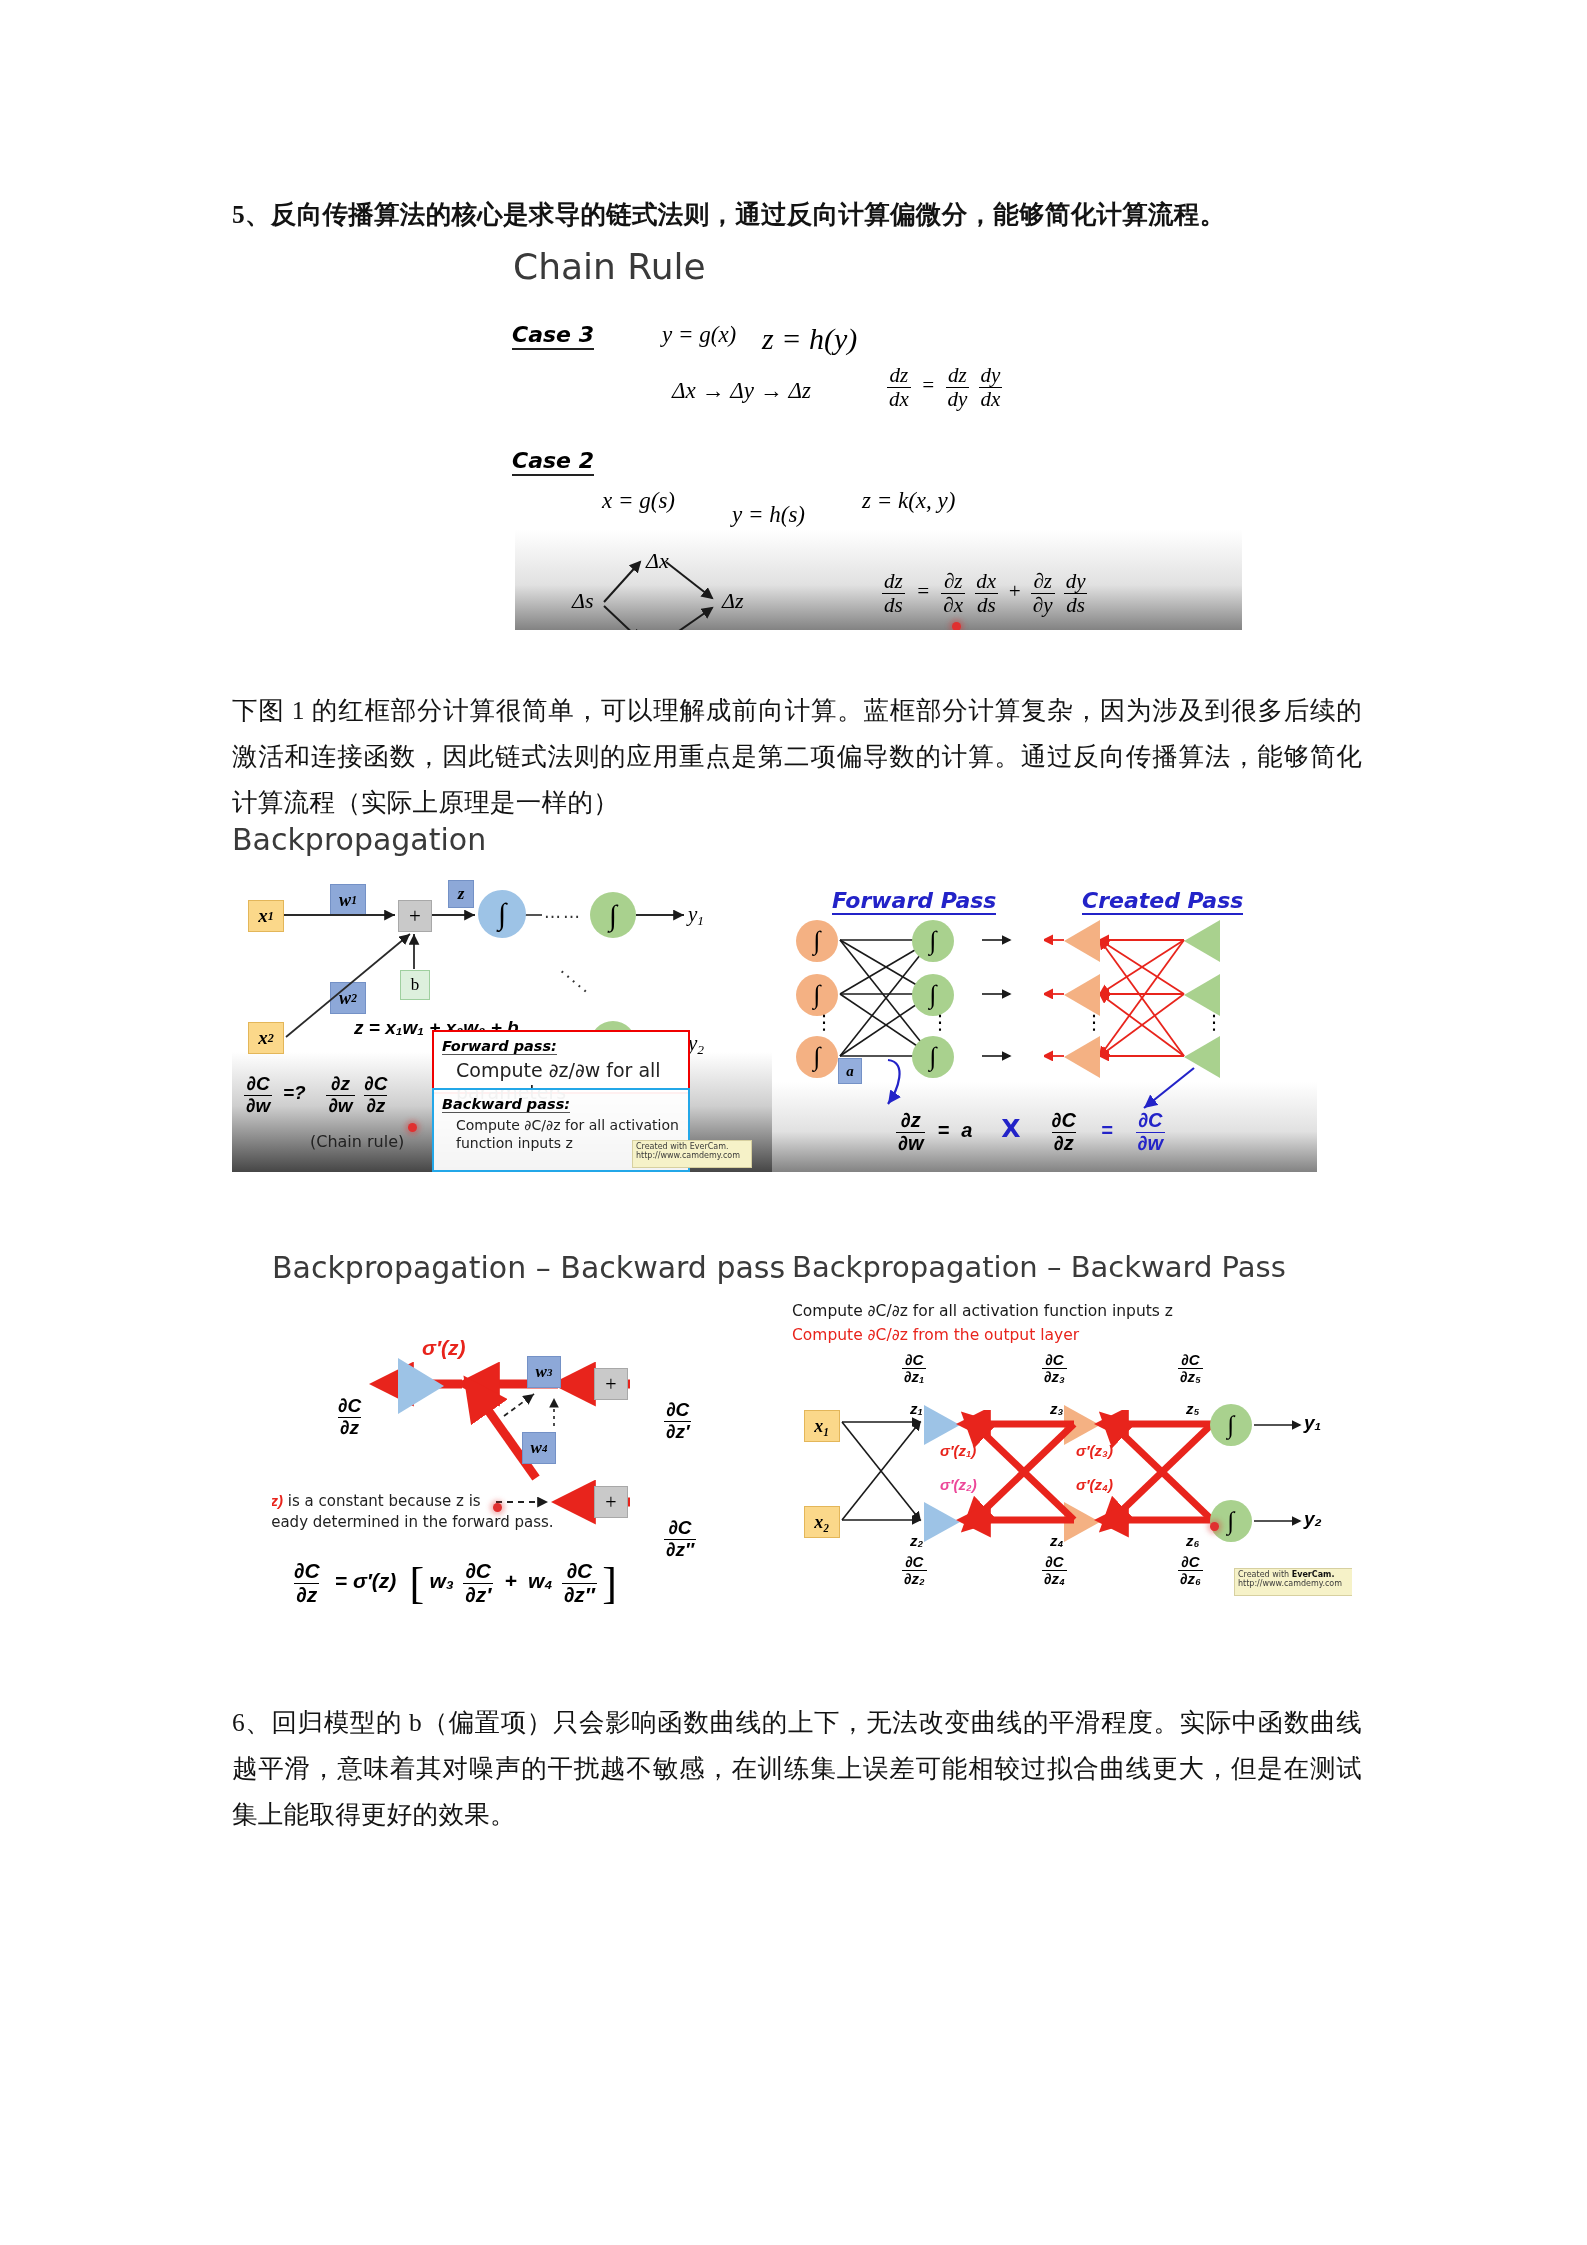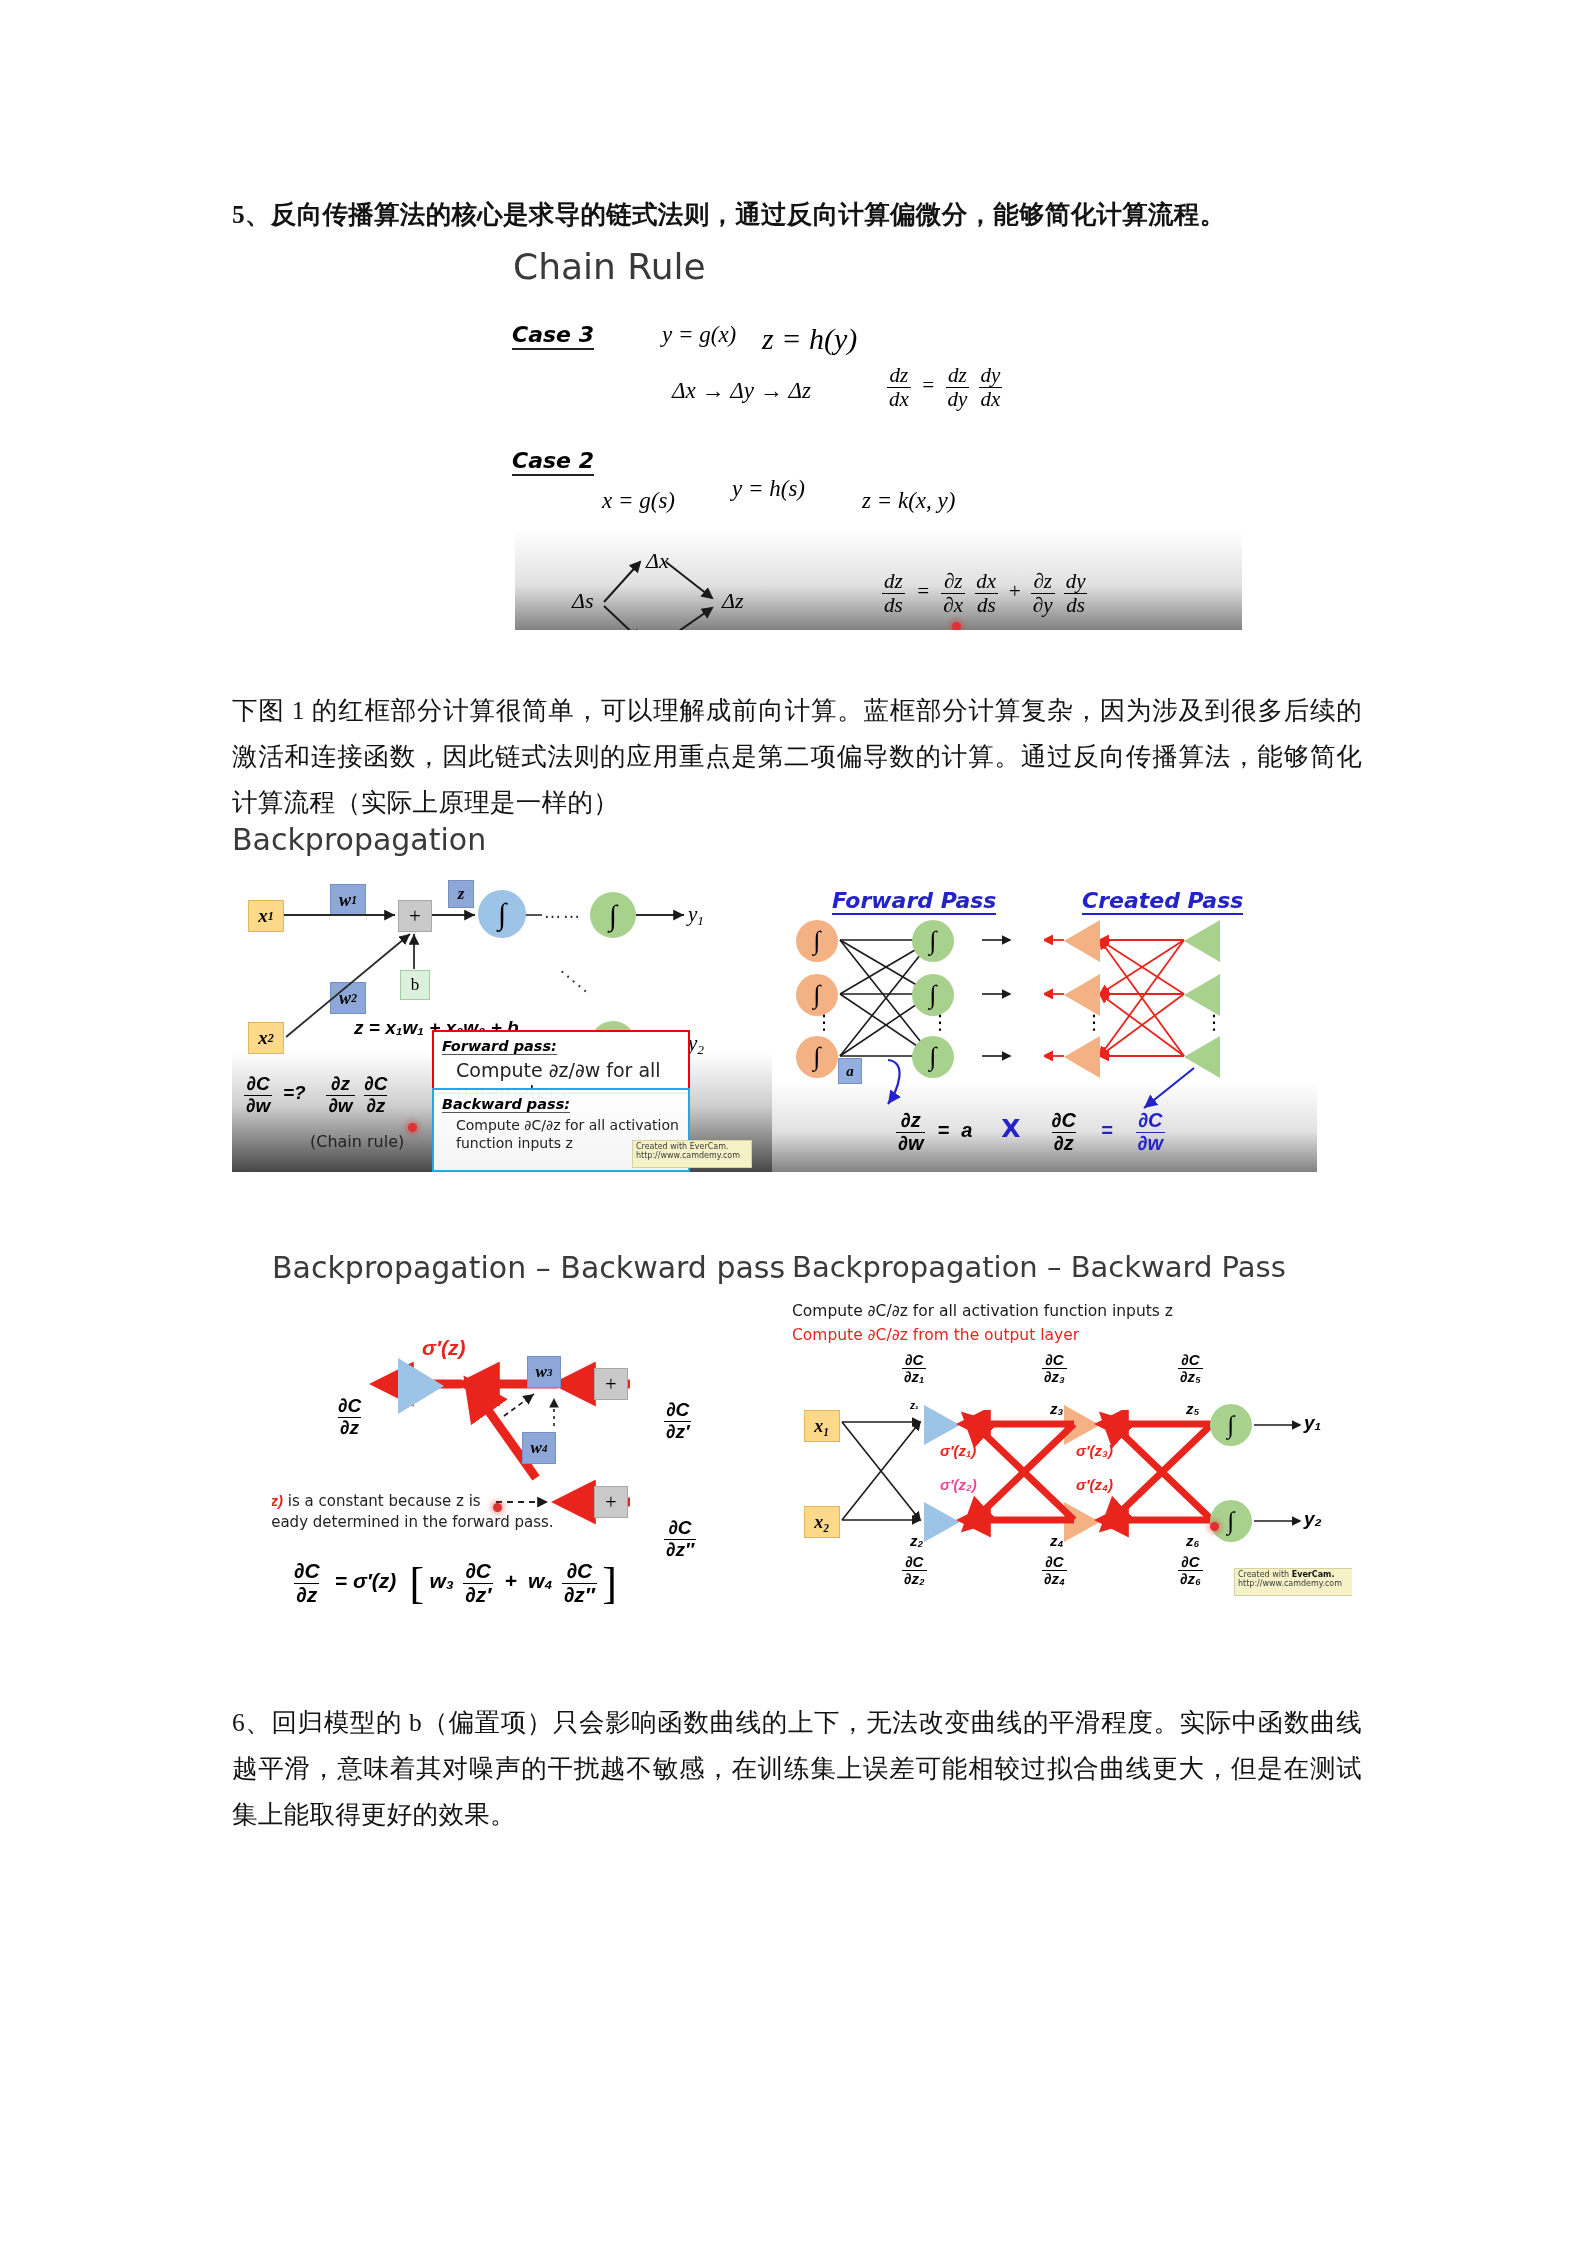--- a/index.html
+++ b/index.html
@@ -190,21 +190,21 @@
           <span class="num">dy</span>
           <span class="den">dx</span>
         </span>
       </div>
 
       <div class="abs" style="left:280px; top:218px; font-size:22px;">
         <span class="case-label">Case 2</span>
       </div>
 
       <div class="abs m nowrap" style="left:370px; top:258px; font-size:23px;">x = g(s)</div>
-      <div class="abs m nowrap" style="left:500px; top:246px; font-size:23px;">y = h(s)</div>
+      <div class="abs m nowrap" style="left:500px; top:272px; font-size:23px;">y = h(s)</div>
       <div class="abs m nowrap" style="left:630px; top:258px; font-size:23px;">z = k(x, y)</div>
 
       <div class="gradband" style="left:283px; top:300px; height:100px; right:120px; bottom:auto;"></div>
 
       <div class="abs m" style="left:340px; top:358px; font-size:22px;">Δs</div>
       <div class="abs m" style="left:414px; top:318px; font-size:22px;">Δx</div>
       <div class="abs m" style="left:414px; top:396px; font-size:22px;">Δy</div>
       <div class="abs m" style="left:490px; top:358px; font-size:22px;">Δz</div>
 
       <svg class="abs" style="left:330px; top:310px;" width="200" height="110" viewBox="0 0 200 110">
@@ -606,21 +606,21 @@
           <span class="den">∂z₃</span>
         </span>
       </div>
       <div class="abs" style="left:386px; top:102px; font-size:15px;">
         <span class="frac mb">
           <span class="num">∂C</span>
           <span class="den">∂z₅</span>
         </span>
       </div>
 
-      <div class="abs mb" style="left:118px; top:150px; font-size:10px;">z₁</div>
+      <div class="abs mb" style="left:118px; top:150px; font-size:15px;">z₁</div>
       <div class="abs mb" style="left:258px; top:150px; font-size:15px;">z₃</div>
       <div class="abs mb" style="left:394px; top:150px; font-size:15px;">z₅</div>
 
       <div class="abs mb" style="left:118px; top:282px; font-size:15px;">z₂</div>
       <div class="abs mb" style="left:258px; top:282px; font-size:15px;">z₄</div>
       <div class="abs mb" style="left:394px; top:282px; font-size:15px;">z₆</div>
 
       <div class="chip x" style="left:12px; top:160px; width:34px; height:30px; font-size:18px;">
         <span>x₁</span>
       </div>

